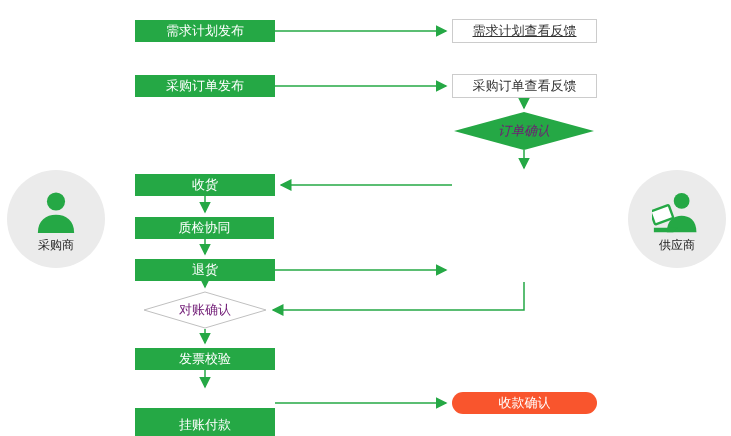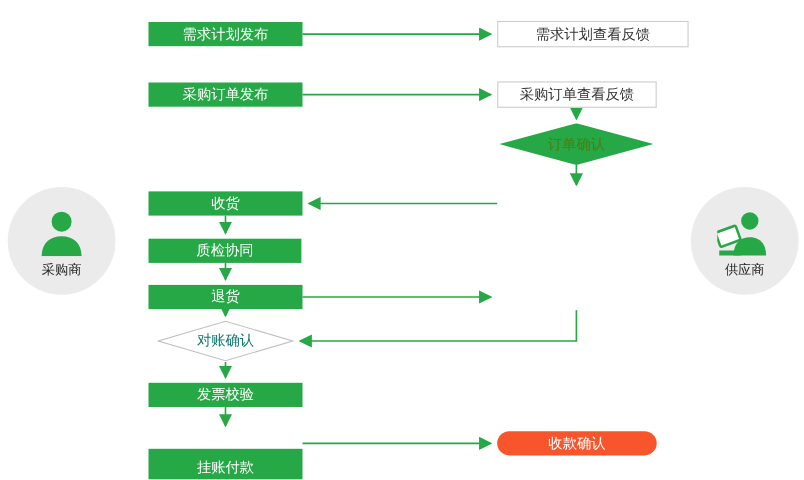--- a/index.html
+++ b/index.html
@@ -14,22 +14,22 @@
   }
   .green-box { background:#25A845; color:#fff; }
   .white-box { background:#fff; border:1px solid #ccc; color:#333; }
   .red-box   { background:#F9552D; color:#fff; }
   .diamond-wrap {
     position:absolute; display:flex; align-items:center; justify-content:center;
     font-size:13px;
   }
   .diamond-wrap > svg { position:absolute; left:0; top:0; }
   .diamond-label { position:relative; z-index:1; }
-  .diamond-label.on-green { color:#4d7c0f; }
-  .diamond-label.on-white { color:#0f766e; }
+  .diamond-label.on-green { color:#701a75;font-style:italic; }
+  .diamond-label.on-white { color:#701a75; }
   .actor {
     position:absolute; width:98px; height:98px; border-radius:50%;
     background:#EBEBEB; display:flex; flex-direction:column;
     align-items:center; justify-content:center;
   }
   .actor-icon { margin-top:4px; }
   .actor-label { font-size:12px; color:#222; line-height:1; margin-top:2px; }
 </style>
 </head>
 <body>
@@ -90,21 +90,21 @@
   <div class="diamond-wrap" style="left:143px; top:291px; width:124px; height:38px;">
     <svg width="124" height="38" viewBox="0 0 124 38">
       <polygon points="62,1 123,19 62,37 1,19" fill="#ffffff" stroke="#c0c0c0" stroke-width="1"></polygon>
     </svg>
     <span class="diamond-label on-white">对账确认</span>
   </div>
 
   <div class="node green-box" style="left:135px; top:348px; width:140px; height:22px;">发票校验</div>
   <div class="node green-box" style="left:135px; top:408px; width:140px; height:34px;">挂账付款</div>
 
-  <div class="node white-box" style="left:452px; top:19px;  width:174px; height:24px;">需求计划查看反馈</div>
+  <div class="node white-box" style="left:452px; top:19px;  width:145px; height:24px;text-decoration:underline;">需求计划查看反馈</div>
   <div class="node white-box" style="left:452px; top:74px;  width:145px; height:24px;">采购订单查看反馈</div>
 
   <div class="diamond-wrap" style="left:454px; top:112px; width:140px; height:38px;">
     <svg width="140" height="38" viewBox="0 0 140 38">
       <polygon points="70,0 140,19 70,38 0,19" fill="#25A845"></polygon>
     </svg>
     <span class="diamond-label on-green">订单确认</span>
   </div>
 
   <div class="node red-box" style="left:452px; top:392px; width:145px; height:22px;border-radius:11px;">收款确认</div>

